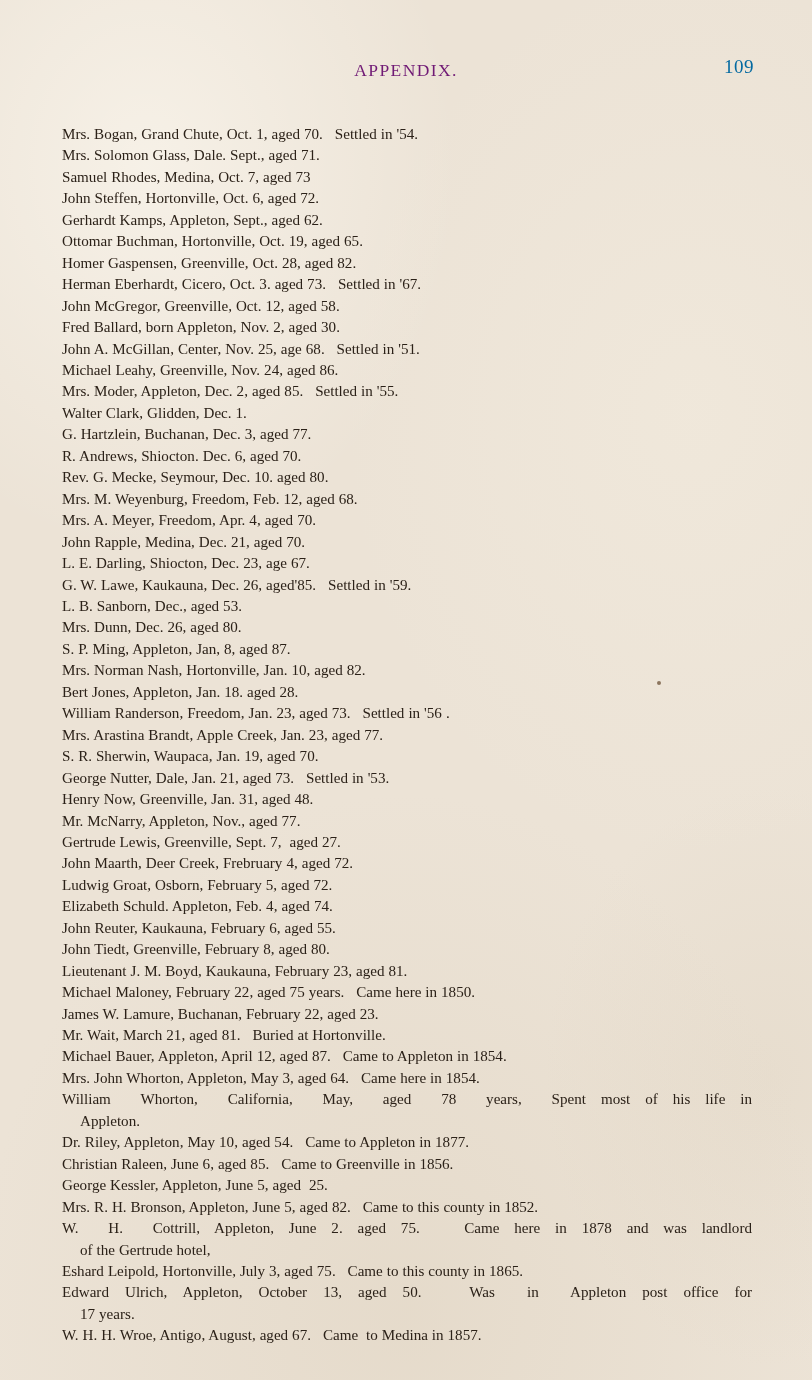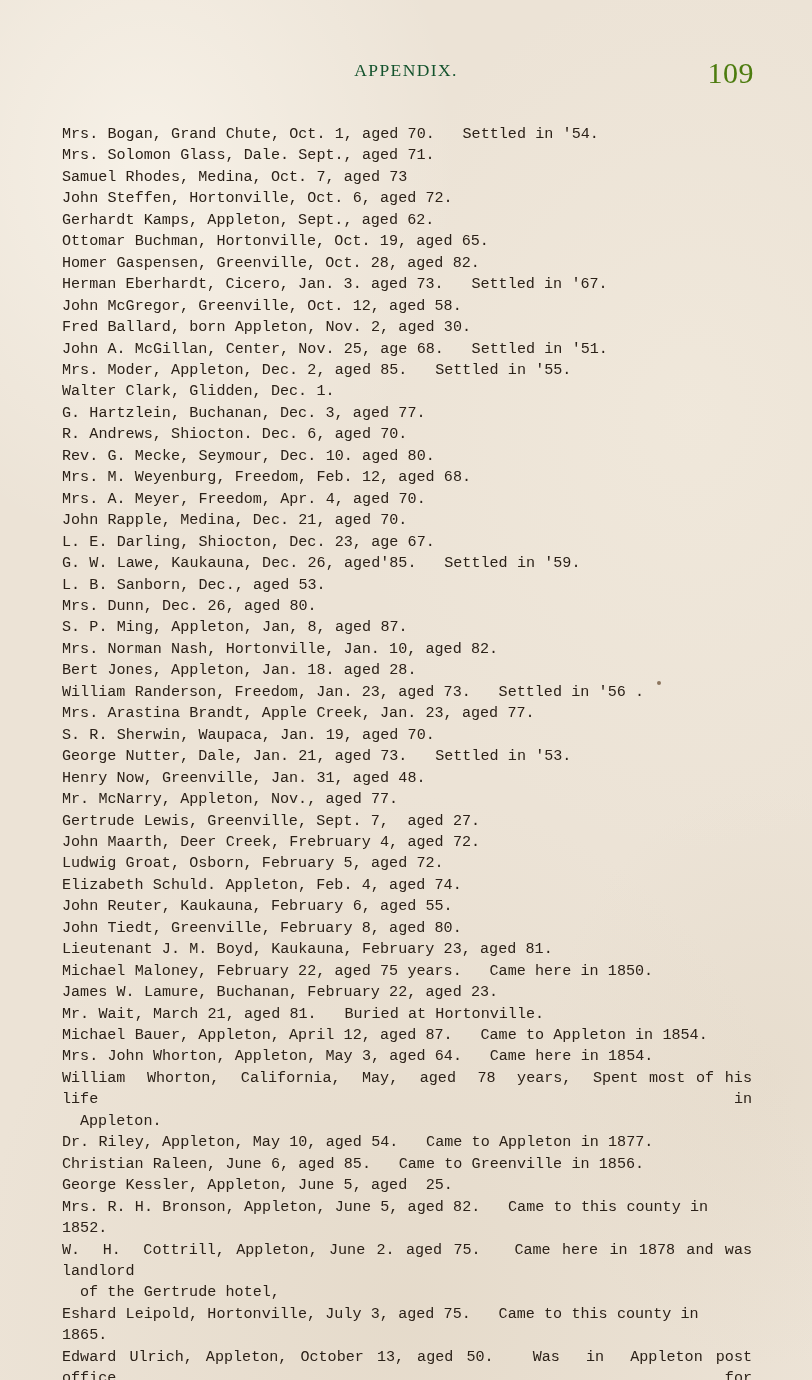--- a/index.html
+++ b/index.html
@@ -41,46 +41,45 @@
     width: 812px;
     height: 34px;
   }
   .head-title {
     position: absolute;
     left: 0;
     width: 812px;
     text-align: center;
     font-size: 17.5px;
     letter-spacing: 1.4px;
-    color: #14532d;
+    color: #701a75;
   }
   .head-folio {
     position: absolute;
     right: 58px;
     top: -4px;
-    font-size: 30px;
-    color: #4d7c0f;
+    font-size: 19px;
+    color: #0369a1;
     letter-spacing: 0.5px;
   }
 
   
   .textblock {
     position: absolute;
     left: 62px;
     top: 124px;
     width: 690px;
   }
   .entry {
     font-size: 15.1px;
     line-height: 21.45px;
     color: #2b2118;
     margin: 0;
     white-space: pre-wrap;
     word-spacing: 0.2px;
-    font-family: Liberation Mono, monospace;
   }
   
   .entry.wrap {
     padding-left: 0;
     text-indent: 0;
   }
   .entry.wrap .cont {
     display: block;
     padding-left: 18px;
   }
@@ -119,24 +118,25 @@
   </div>
 
   <div class="textblock">
       <p class="entry"><span class="lead">Mrs. Bogan, Grand Chute, Oct. 1, aged 70.   Settled in '54.</span></p>
       <p class="entry"><span class="lead">Mrs. Solomon Glass, Dale. Sept., aged 71.</span></p>
       <p class="entry"><span class="lead">Samuel Rhodes, Medina, Oct. 7, aged 73</span></p>
       <p class="entry"><span class="lead">John Steffen, Hortonville, Oct. 6, aged 72.</span></p>
       <p class="entry"><span class="lead">Gerhardt Kamps, Appleton, Sept., aged 62.</span></p>
       <p class="entry"><span class="lead">Ottomar Buchman, Hortonville, Oct. 19, aged 65.</span></p>
       <p class="entry"><span class="lead">Homer Gaspensen, Greenville, Oct. 28, aged 82.</span></p>
-      <p class="entry"><span class="lead">Herman Eberhardt, Cicero, Jan. 3. aged 73.   Settled in '67.</span></p>
+      <p class="entry"><span class="lead">Herman Eberhardt, Cicero, Oct. 3. aged 73.   Settled in '67.</span></p>
       <p class="entry"><span class="lead">John McGregor, Greenville, Oct. 12, aged 58.</span></p>
       <p class="entry"><span class="lead">Fred Ballard, born Appleton, Nov. 2, aged 30.</span></p>
       <p class="entry"><span class="lead">John A. McGillan, Center, Nov. 25, age 68.   Settled in '51.</span></p>
+      <p class="entry"><span class="lead">Michael Leahy, Greenville, Nov. 24, aged 86.</span></p>
       <p class="entry"><span class="lead">Mrs. Moder, Appleton, Dec. 2, aged 85.   Settled in '55.</span></p>
       <p class="entry"><span class="lead">Walter Clark, Glidden, Dec. 1.</span></p>
       <p class="entry"><span class="lead">G. Hartzlein, Buchanan, Dec. 3, aged 77.</span></p>
       <p class="entry"><span class="lead">R. Andrews, Shiocton. Dec. 6, aged 70.</span></p>
       <p class="entry"><span class="lead">Rev. G. Mecke, Seymour, Dec. 10. aged 80.</span></p>
       <p class="entry"><span class="lead">Mrs. M. Weyenburg, Freedom, Feb. 12, aged 68.</span></p>
       <p class="entry"><span class="lead">Mrs. A. Meyer, Freedom, Apr. 4, aged 70.</span></p>
       <p class="entry"><span class="lead">John Rapple, Medina, Dec. 21, aged 70.</span></p>
       <p class="entry"><span class="lead">L. E. Darling, Shiocton, Dec. 23, age 67.</span></p>
       <p class="entry"><span class="lead">G. W. Lawe, Kaukauna, Dec. 26, aged'85.   Settled in '59.</span></p>

